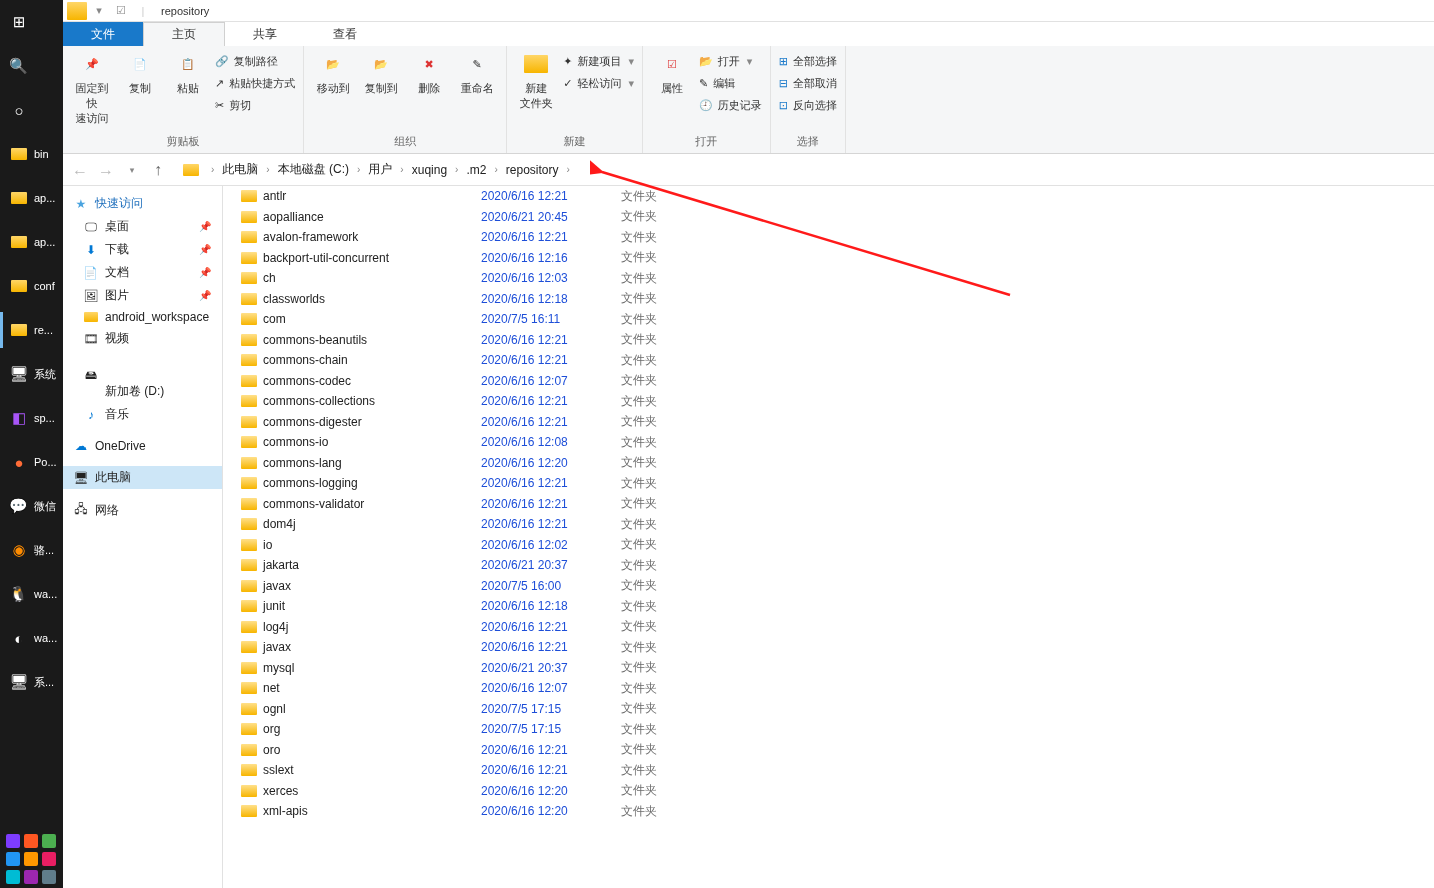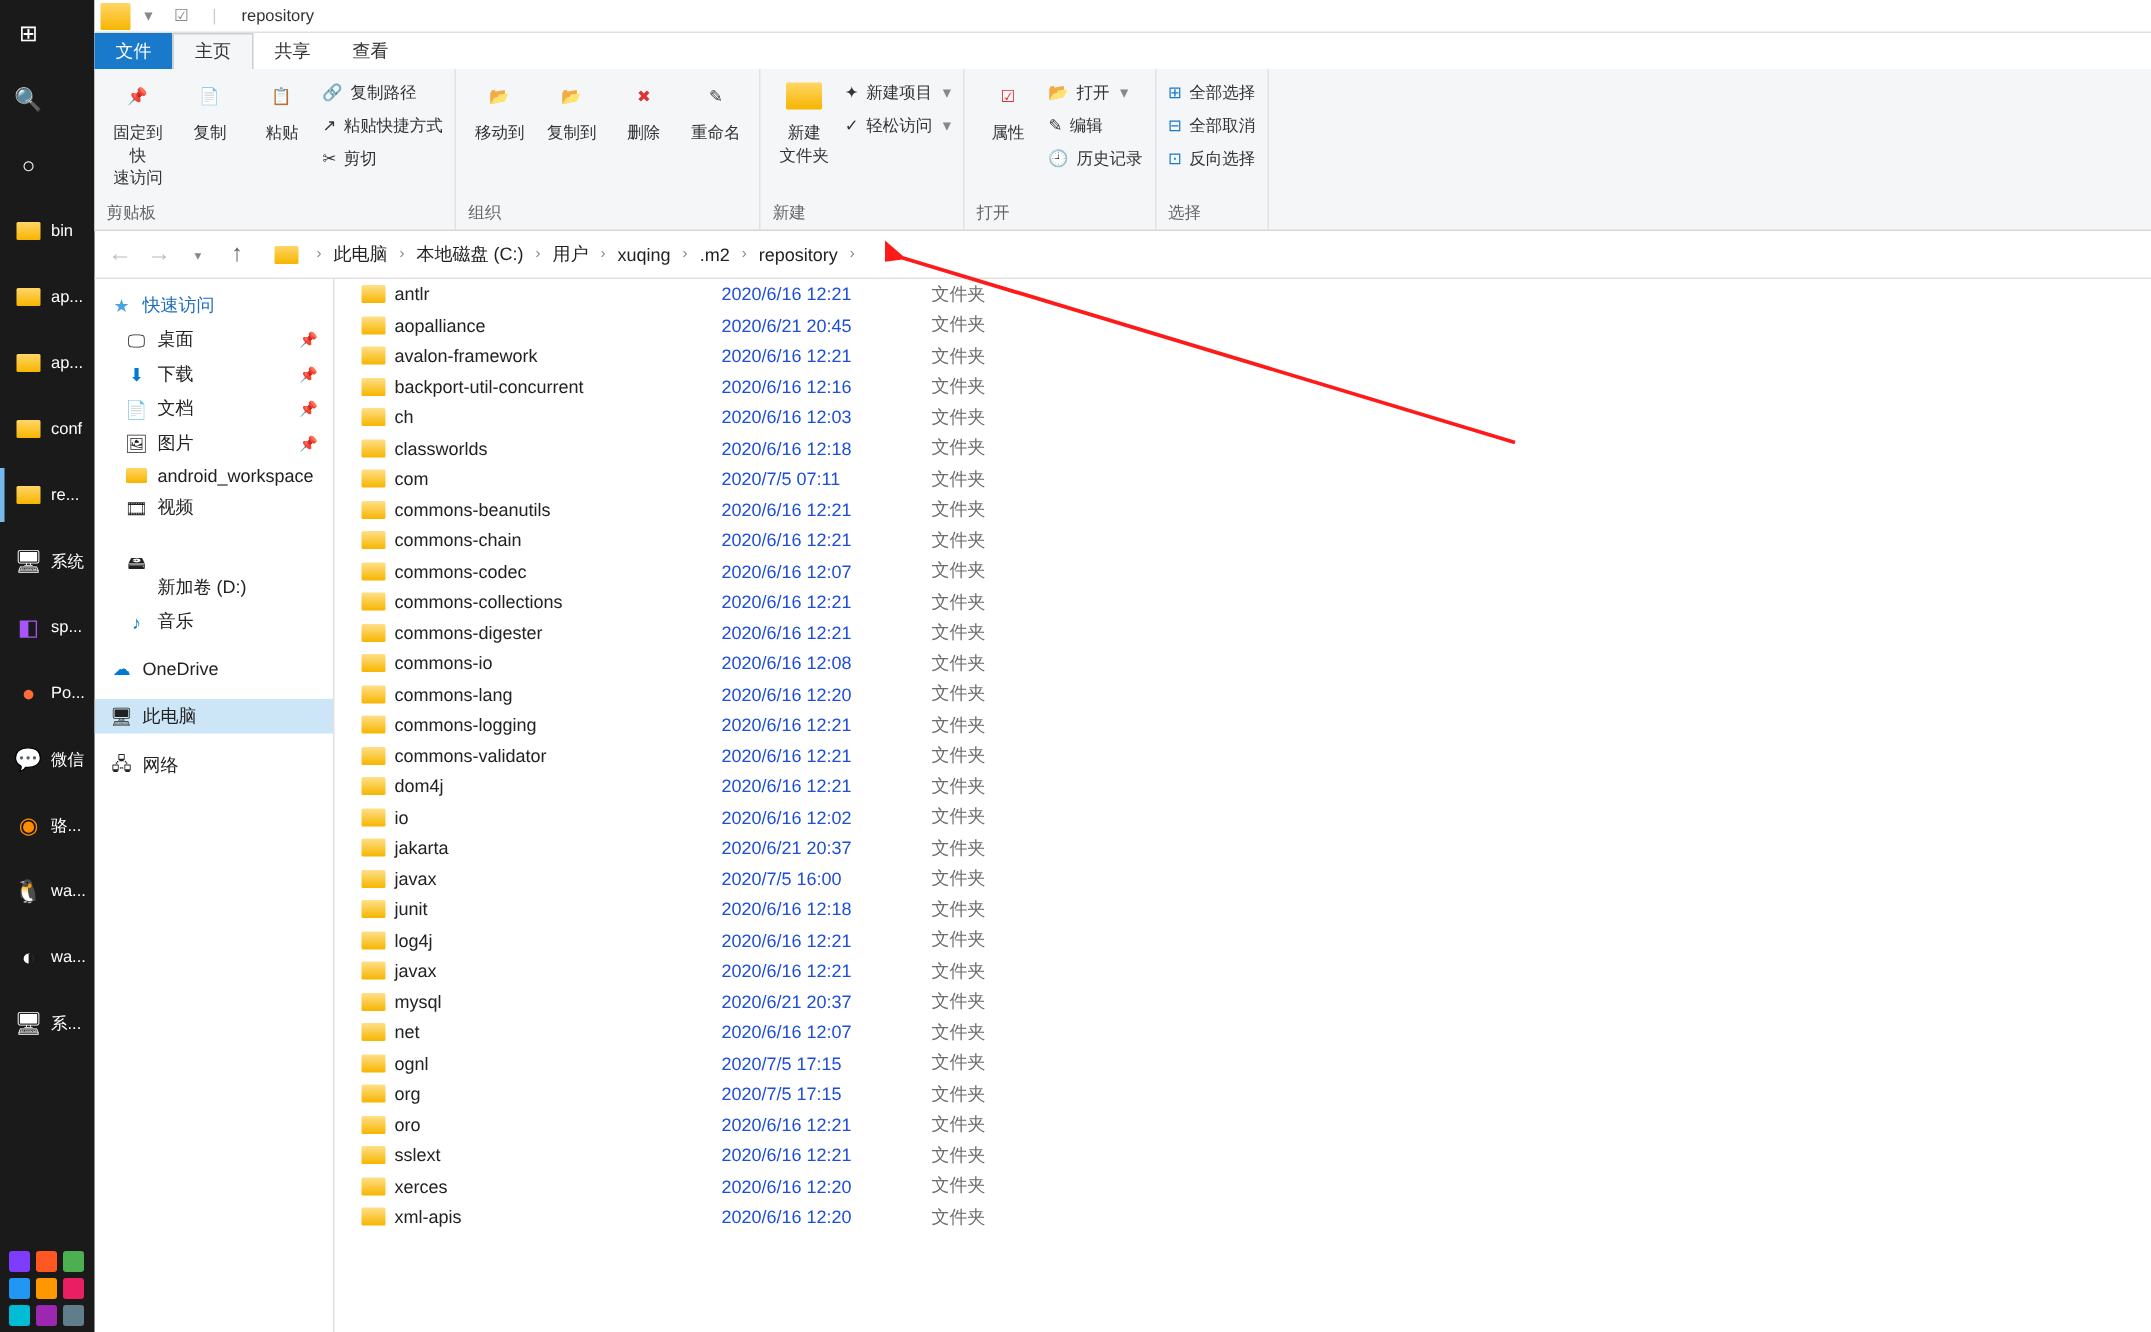--- a/index.html
+++ b/index.html
@@ -17,29 +17,29 @@
 .tb-tray span { width: 14px; height: 14px; border-radius: 2px; }
 
 
 .titlebar { position: absolute; left: 63px; top: 0; right: 0; height: 22px; background: #fff; display: flex; align-items: center; font-size: 11px; color: #333; border-bottom: 1px solid #e1e1e1; }
 .qat { display: flex; gap: 2px; padding: 0 4px; }
 .qat div { width: 20px; height: 18px; display: flex; align-items: center; justify-content: center; }
 .titlebar .title { margin-left: 4px; }
 
 
 .tabs { position: absolute; left: 63px; top: 22px; right: 0; height: 24px; background: #fff; display: flex; align-items: stretch; font-size: 12px; }
-.tab { padding: 0 14px; display: flex; align-items: center; color: #333; cursor: pointer; }
+.tab { padding: 0 28px; display: flex; align-items: center; color: #333; cursor: pointer; }
 .tab.file { background: #1979ca; color: #fff; }
 .tab.active { background: #f5f6f7; border: 1px solid #d0d0d0; border-bottom: none; }
 
 
 .ribbon { position: absolute; left: 63px; top: 46px; right: 0; height: 108px; background: #f5f6f7; border-bottom: 1px solid #d5d5d5; display: flex; }
 .rgroup { border-right: 1px solid #e2e2e2; display: flex; flex-direction: column; justify-content: space-between; padding: 4px 8px 2px; }
 .rgroup-body { display: flex; gap: 6px; align-items: flex-start; flex: 1; }
-.rgroup-label { font-size: 11px; color: #666; padding: 2px 0; font-family: Liberation Mono, monospace; }
+.rgroup-label { text-align: center; font-size: 11px; color: #666; padding: 2px 0; font-family: Liberation Mono, monospace; }
 .rbtn-lg { display: flex; flex-direction: column; align-items: center; gap: 3px; font-size: 11px; color: #333; width: 42px; cursor: pointer; }
 .rbtn-lg .ic { width: 28px; height: 28px; display: flex; align-items: center; justify-content: center; }
 .ritem-sm { display: flex; align-items: center; gap: 5px; font-size: 11px; color: #333; height: 22px; cursor: pointer; white-space: nowrap; }
 .rcol { display: flex; flex-direction: column; }
 
 
 .navbar { position: absolute; left: 63px; top: 154px; right: 0; height: 32px; display: flex; align-items: center; border-bottom: 1px solid #e1e1e1; padding: 0 6px; gap: 4px; }
 .nav-btn { width: 22px; height: 22px; display: flex; align-items: center; justify-content: center; color: #666; cursor: pointer; }
 .nav-btn.dis { color: #bbb; }
 .breadcrumb { display: flex; align-items: center; margin-left: 6px; font-size: 12px; }
@@ -450,21 +450,21 @@
           </div>
           <div class="c-date">2020/6/16 12:18</div>
           <div class="c-type">文件夹</div>
           <div class="c-size"></div>
         </div>
         <div class="row">
           <div class="c-name">
             <div class="folder-sm"></div>
             <span>com</span>
           </div>
-          <div class="c-date">2020/7/5 07:11</div>
+          <div class="c-date">2020/7/5 16:11</div>
           <div class="c-type">文件夹</div>
           <div class="c-size"></div>
         </div>
         <div class="row">
           <div class="c-name">
             <div class="folder-sm"></div>
             <span>commons-beanutils</span>
           </div>
           <div class="c-date">2020/6/16 12:21</div>
           <div class="c-type">文件夹</div>

